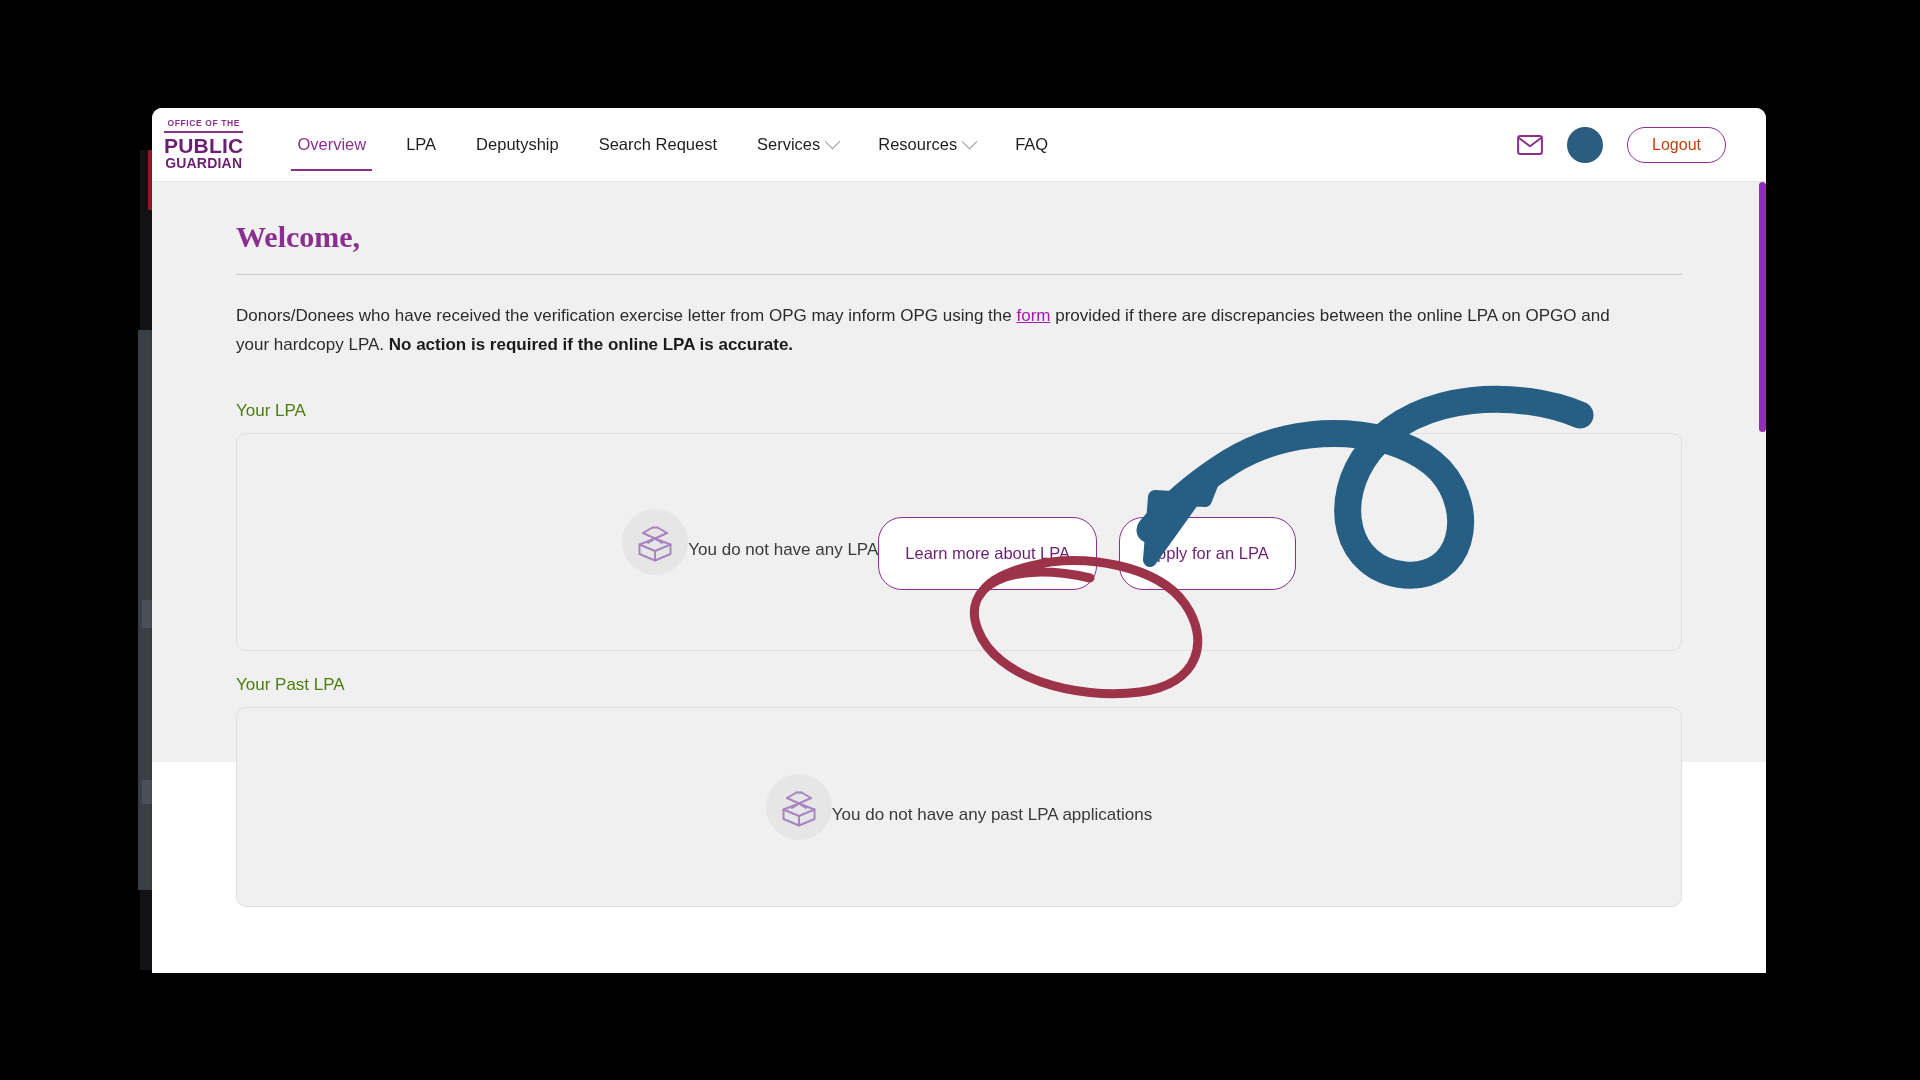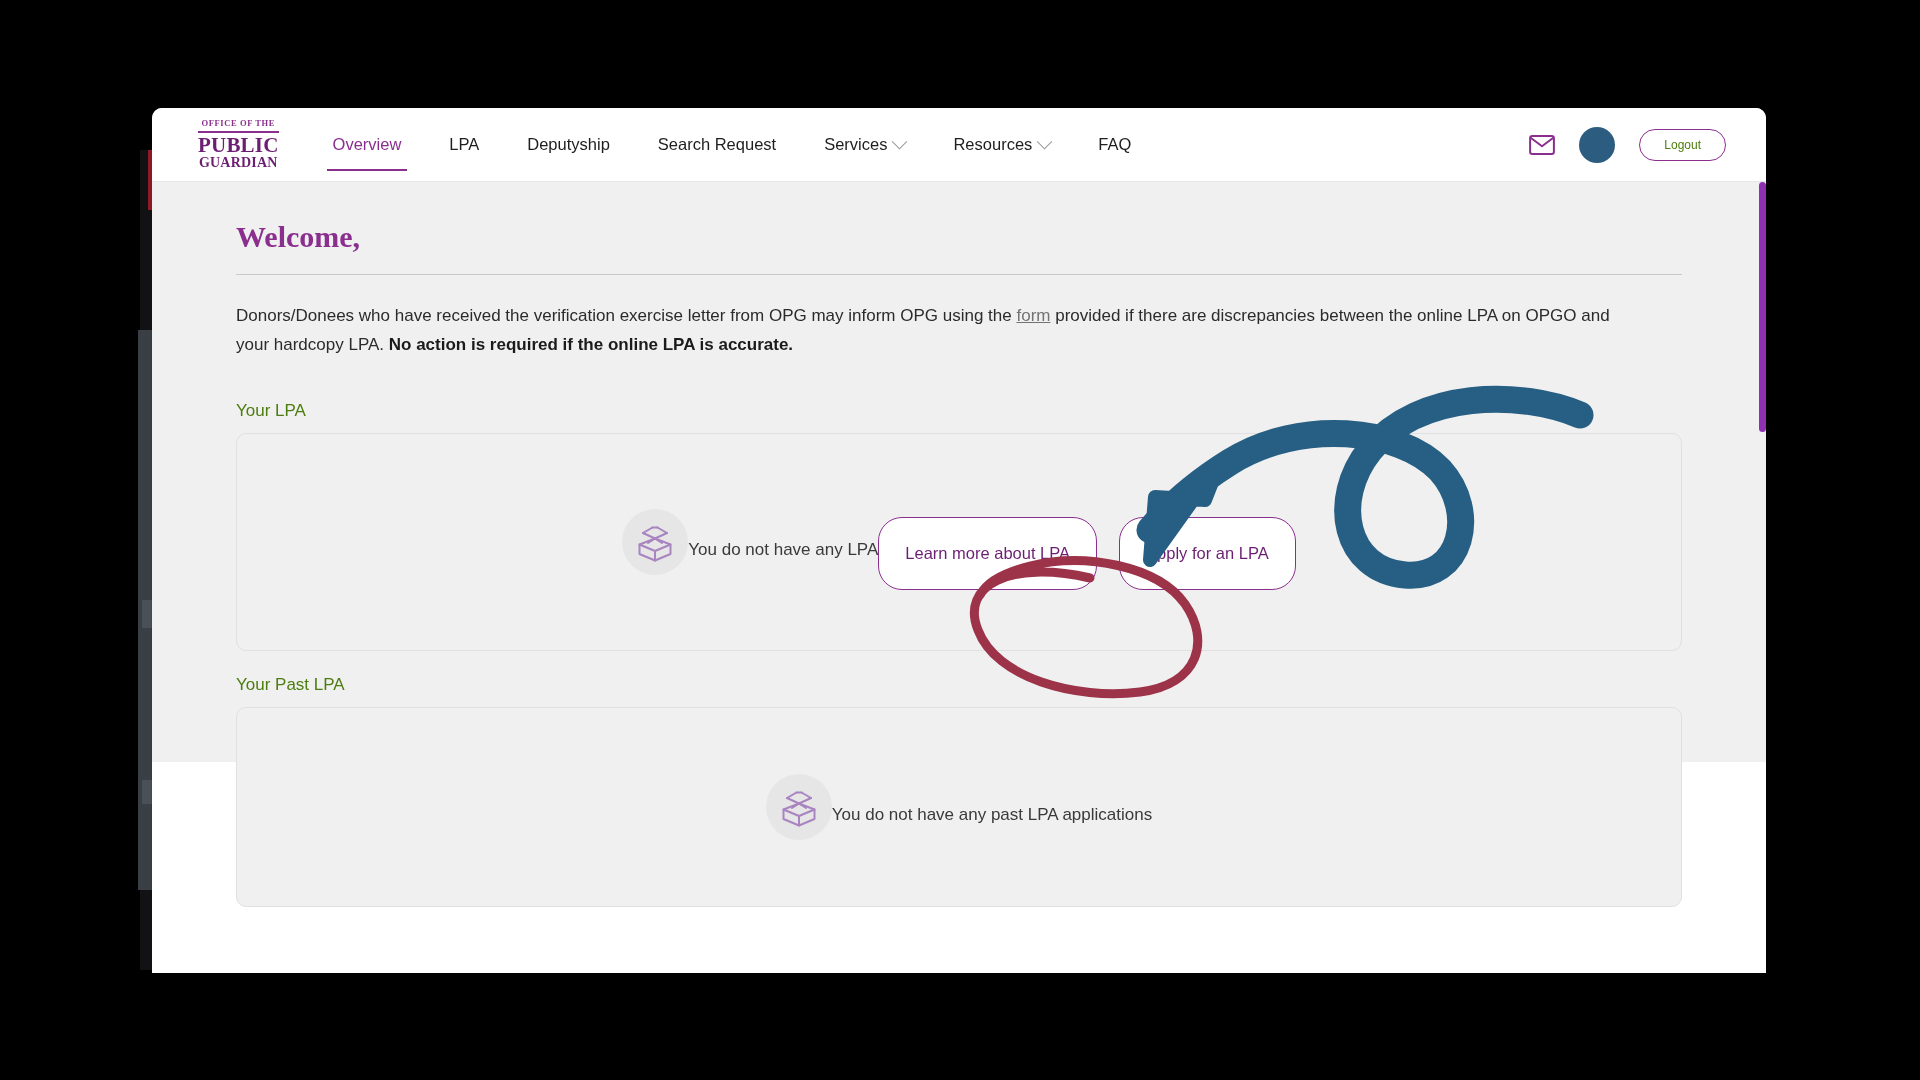--- a/index.html
+++ b/index.html
@@ -68,27 +68,25 @@
     height: 74px;
     background: #ffffff;
     display: flex;
     align-items: center;
     padding: 0 40px 0 12px;
     border-bottom: 1px solid #e7e7e7;
   }
 
   .logo {
     flex: 0 0 auto;
-    margin-left: 34px;
     margin-right: 36px;
     text-align: center;
     line-height: 1;
     color: #70256e;
     user-select: none;
-    font-family: Liberation Serif, serif;
   }
   .logo .l1 {
     font-size: 8.5px;
     font-weight: bold;
     letter-spacing: 0.6px;
     color: #8b2f8f;
     display: block;
     padding-bottom: 2px;
   }
   .logo .rule {
@@ -108,21 +106,21 @@
     font-weight: bold;
     letter-spacing: 0.2px;
     color: #6c1f72;
     display: block;
   }
 
   .navlinks {
     display: flex;
     align-items: center;
     height: 100%;
-    gap: 12px;
+    gap: 4px;
   }
   .navitem {
     position: relative;
     height: 100%;
     display: flex;
     align-items: center;
     gap: 7px;
     padding: 0 18px;
     font-size: 16.5px;
     color: #1e1e1e;
@@ -156,25 +154,25 @@
   }
   .mail-ico { width: 26px; height: 20px; display:block; cursor:pointer; }
   .avatar {
     width: 36px; height: 36px;
     border-radius: 50%;
     background: #2c5d80;
     cursor: pointer;
   }
   .logout-btn {
     border: 1.6px solid #8b2f8f;
-    color: #4d7c0f;
+    color: #c2410c;
     background: #ffffff;
     border-radius: 22px;
     padding: 8px 24px;
-    font-size: 12px;
+    font-size: 16px;
     cursor: pointer;
     font-family: "Liberation Sans", sans-serif;
     white-space: nowrap;
   }
 
   
   #page {
     background: #f0f0f0;
     height: 580px;
     padding: 38px 84px 0 84px;
@@ -194,21 +192,21 @@
   }
 
   .intro {
     font-size: 17px;
     line-height: 1.72;
     color: #2b2b2b;
     max-width: 1380px;
     padding-bottom: 18px;
   }
   .intro a {
-    color: #737373;
+    color: #a21caf;
     text-decoration: underline;
   }
   .intro b { font-weight: bold; color: #1b1b1b; }
 
   .section-title {
     font-size: 17px;
     color: #4d7c0f;
     margin: 24px 0 12px 0;
   }
 

